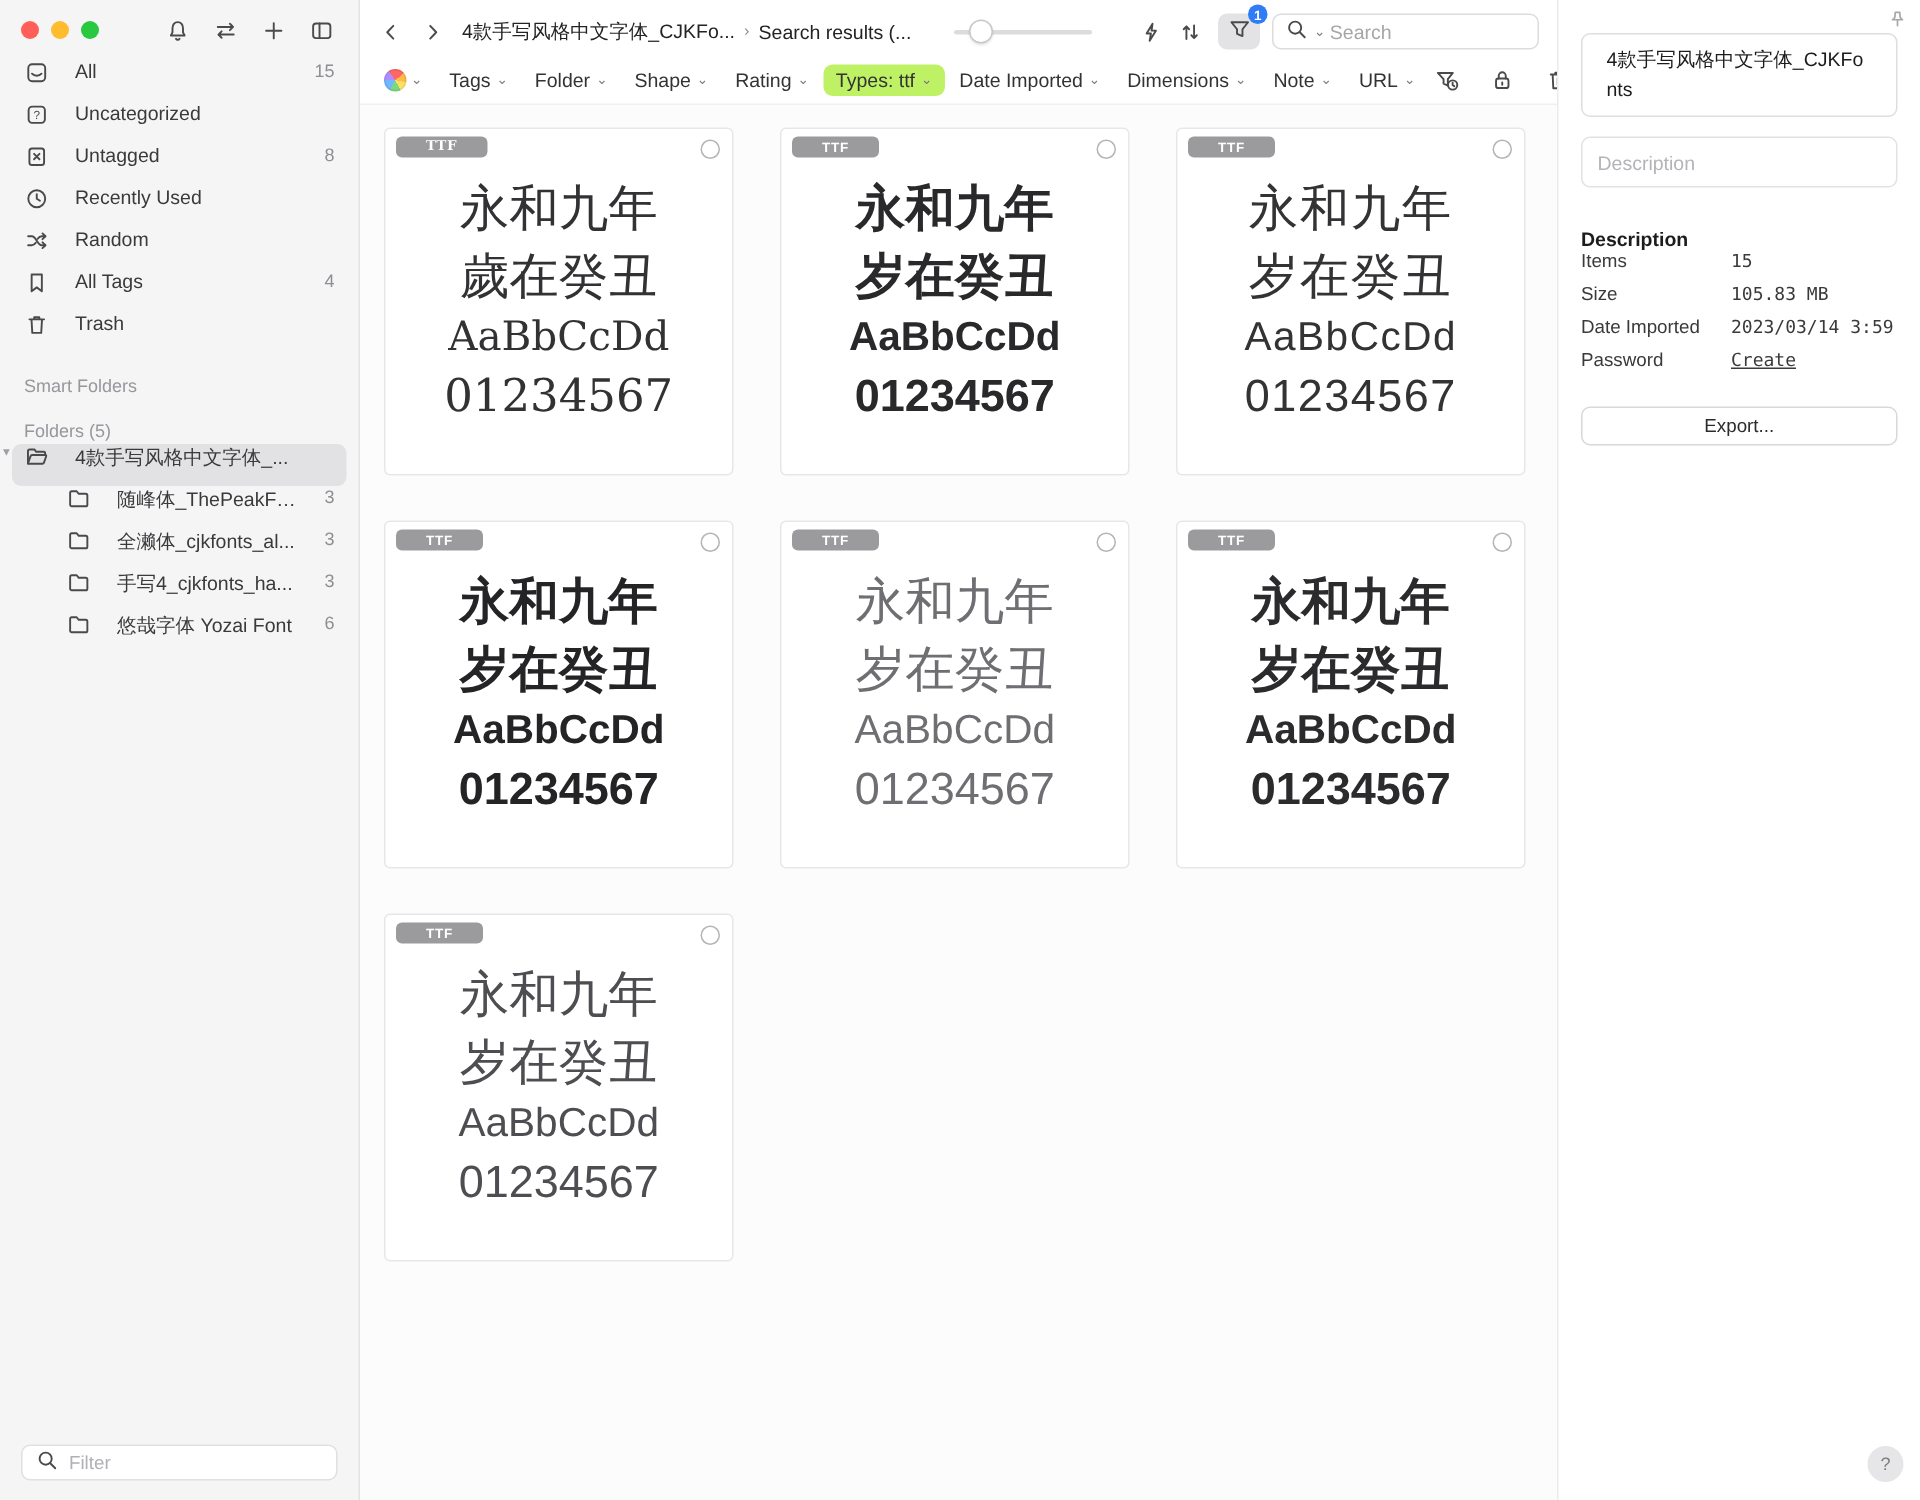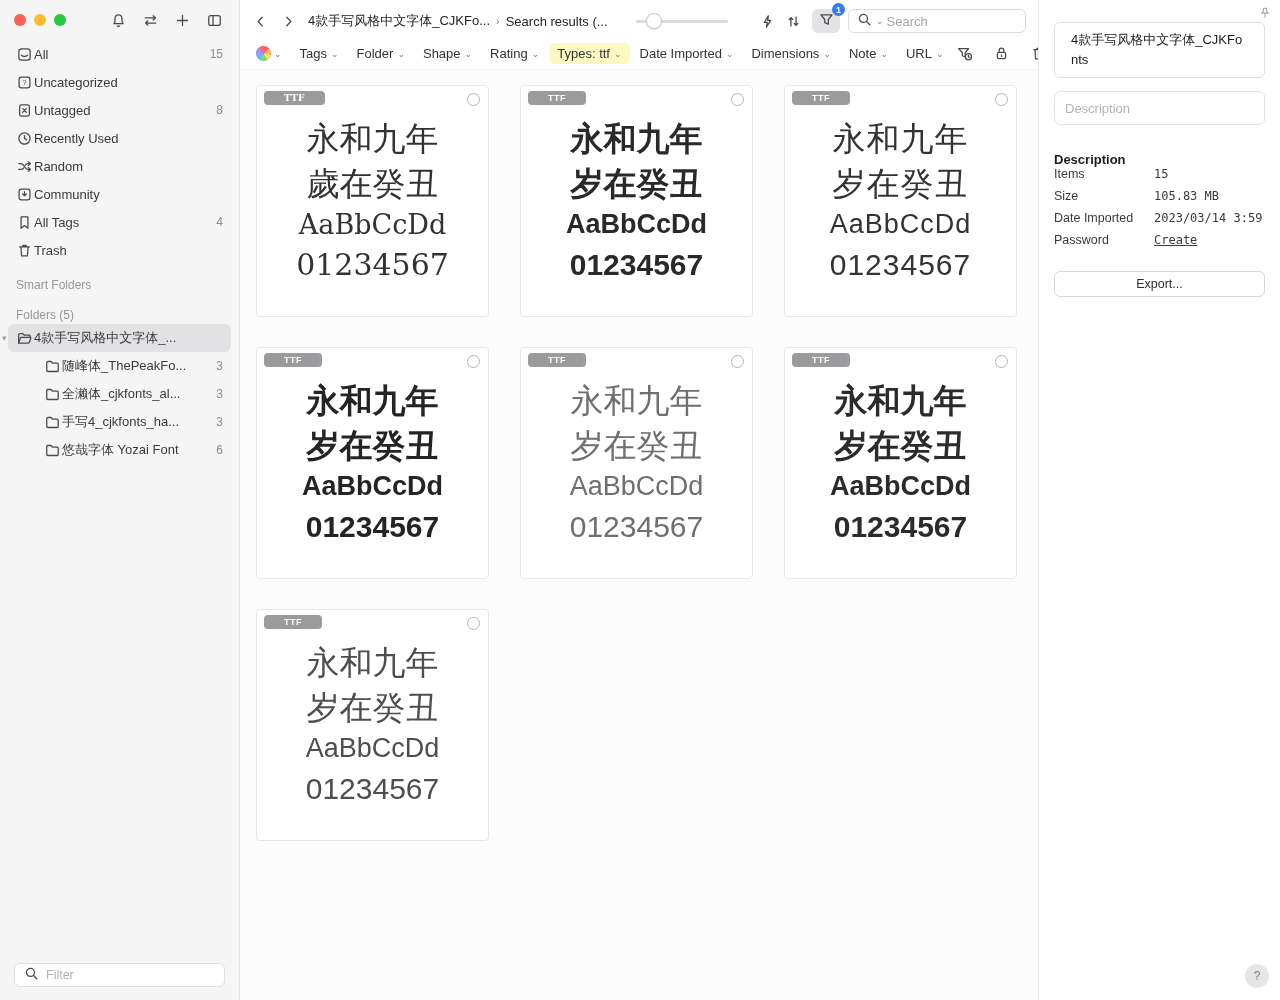--- a/index.html
+++ b/index.html
@@ -10,21 +10,21 @@
   
   .sidebar { width:240px; min-width:240px; background:#f5f5f6; border-right:1px solid #e3e3e5; display:flex; flex-direction:column; position:relative; }
   .titlebar { height:40px; display:flex; align-items:center; padding:0 14px; }
   .traffic { display:flex; gap:8px; }
   .traffic span { width:12px; height:12px; border-radius:50%; display:inline-block; }
   .tb-icons { margin-left:auto; display:flex; gap:10px; }
   .icon-btn { width:22px; height:22px; display:flex; align-items:center; justify-content:center; border:none; background:transparent; cursor:pointer; border-radius:4px; }
   .icon-btn svg { display:block; }
   .library { display:flex; align-items:center; gap:5px; padding:8px 16px 10px; font-weight:700; font-size:13.5px; color:#1d1d1f; cursor:pointer; }
   .side-list { padding:0 8px; }
-  .srow { display:flex; align-items:center; gap:1px; height:28px; padding:0 8px; border-radius:6px; color:#3a3a3c; cursor:pointer; position:relative; }
+  .srow { display:flex; align-items:flex-start; gap:17px; height:28px; padding:0 8px; border-radius:6px; color:#3a3a3c; cursor:pointer; position:relative; }
   .srow .cnt { margin-left:auto; color:#8e8e93; font-size:12px; }
   .srow.selected { background:#e2e2e5; }
   .section { padding:14px 16px 2px; color:#97979c; font-size:12px; }
   .tree { padding:0 8px; }
   .caret { position:absolute; left:-6px; color:#a0a0a5; font-size:9px; }
   .child { padding-left:36px; }
   .ellip { overflow:hidden; white-space:nowrap; text-overflow:ellipsis; }
   .side-filter { position:absolute; bottom:13px; left:14px; right:14px; height:24px; background:#fff; border:1px solid #e0e0e2; border-radius:6px; display:flex; align-items:center; gap:6px; padding:0 8px; }
   .side-filter input { border:none; outline:none; background:transparent; width:100%; font-size:12.5px; color:#333; font-family:inherit; }
   .side-filter input::placeholder { color:#b0b0b5; }
@@ -43,21 +43,21 @@
   .funnel-pill { position:relative; width:28px; height:24px; background:#e3e3e6; border-radius:6px; display:flex; align-items:center; justify-content:center; cursor:pointer; margin:0 4px; }
   .badge { position:absolute; top:-6px; right:-5px; min-width:13px; height:13px; border-radius:7px; color:#fff; font-size:9px; font-weight:700; display:flex; align-items:center; justify-content:center; padding:0 3px; }
   .searchbox { width:178px; height:24px; border:1px solid #dcdcde; border-radius:6px; background:#fff; display:flex; align-items:center; gap:3px; padding:0 7px; }
   .searchbox input { border:none; outline:none; width:100%; font-size:13px; color:#333; background:transparent; font-family:inherit; }
   .searchbox input::placeholder { color:#a5a5aa; }
 
   .filterbar { height:28px; background:#fff; display:flex; align-items:center; padding:0 14px 4px 16px; gap:2px; border-bottom:1px solid #f0f0f2; }
   .color-chip { display:flex; align-items:center; gap:3px; margin-right:8px; cursor:pointer; }
   .color-wheel { width:15px; height:15px; border-radius:50%; background:conic-gradient(#f66 0 14%, #fb4 14% 28%, #ffe066 28% 42%, #7dd87d 42% 58%, #6fb7ff 58% 75%, #b08cff 75% 90%, #f66 90% 100%); box-shadow:inset 0 0 0 1px rgba(0,0,0,.08); }
   .chip { display:flex; align-items:center; gap:4px; padding:3px 8px; border-radius:6px; color:#333335; cursor:pointer; white-space:nowrap; }
-  .chip.active { background:#fef9c3; font-weight:400; }
+  .chip.active { background:#bef264; font-weight:400; }
   .chev { color:#7a7a80; font-size:9px; }
   .fb-right { margin-left:auto; display:flex; gap:15px; }
 
   .content { flex:1; overflow:hidden; padding:15px 0 0 16px; }
   .grid { display:grid; grid-template-columns:repeat(3,233px); gap:30px 31px; }
   .card { width:233px; height:232px; background:#fff; border:1px solid #e7e7e9; border-radius:4px; position:relative; display:flex; flex-direction:column; align-items:center; justify-content:center; gap:9px; cursor:pointer; }
   .ttf-badge { position:absolute; top:5px; left:7px; background:#9b9b9e; color:#fff; font-size:9px; font-weight:700; letter-spacing:.5px; padding:2px 20px; border-radius:4px; }
   .sel-circle { position:absolute; top:7px; right:8px; width:13px; height:13px; border:1.6px solid #b4b4b8; border-radius:50%; }
   .pl { line-height:1.08; white-space:nowrap; }
   .l-cjk { font-size:33px; }
@@ -179,29 +179,20 @@
               <path d="M2.6 5.2h2.3c2.9 0 3.3 5.6 6.2 5.6h2.1"></path>
               <path d="M2.6 10.8h2.3c1.1 0 1.9-.7 2.5-1.6M8.6 6.8c.6-.9 1.4-1.6 2.5-1.6h2.1"></path>
               <path d="M11.6 3.4l1.9 1.8-1.9 1.8M11.6 9l1.9 1.8-1.9 1.8"></path>
             </svg>
           </span>
           <span class="ellip">Random</span>
         </div>
         <div class="srow">
           <span style="display: inline-flex;">
             <svg width="17" height="17" viewBox="0 0 16 16" fill="none" stroke="#4a4a4c" stroke-width="1.2" stroke-linecap="round" stroke-linejoin="round">
-              <rect x="2.9" y="2.9" width="10.2" height="10.2" rx="2.2"></rect>
-              <path d="M8 5.2v4M6.3 7.5L8 9.3l1.7-1.8"></path>
-            </svg>
-          </span>
-          <span class="ellip">Community</span>
-        </div>
-        <div class="srow">
-          <span style="display: inline-flex;">
-            <svg width="17" height="17" viewBox="0 0 16 16" fill="none" stroke="#4a4a4c" stroke-width="1.2" stroke-linecap="round" stroke-linejoin="round">
               <path d="M4.8 2.8h6.4v10.6L8 10.9l-3.2 2.5z"></path>
             </svg>
           </span>
           <span class="ellip">All Tags</span>
           <span class="cnt">4</span>
         </div>
         <div class="srow">
           <span style="display: inline-flex;">
             <svg width="17" height="17" viewBox="0 0 16 16" fill="none" stroke="#4a4a4c" stroke-width="1.2" stroke-linecap="round" stroke-linejoin="round">
               <path d="M3.4 4.6h9.2M6.4 4.6V3.3h3.2v1.3M4.7 4.6l.5 8.5h5.6l.5-8.5"></path>

